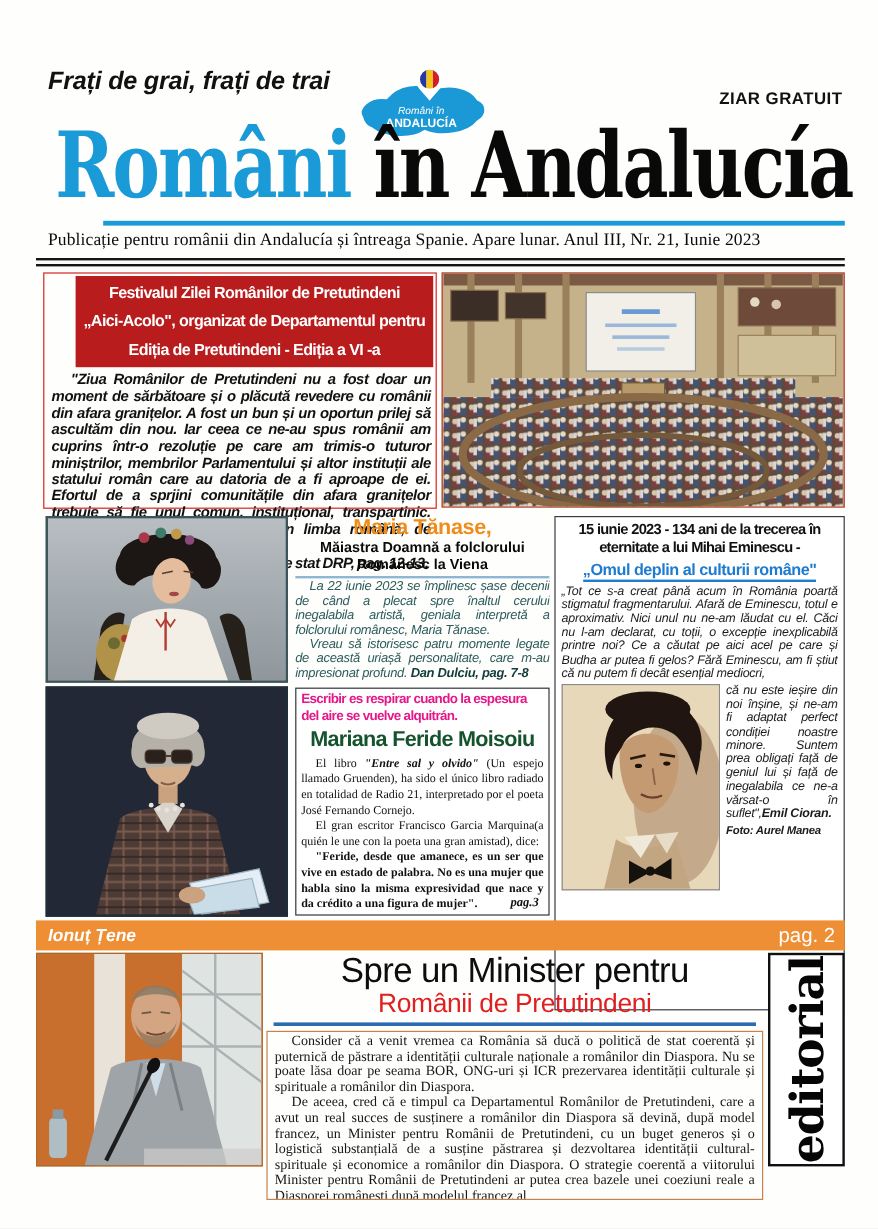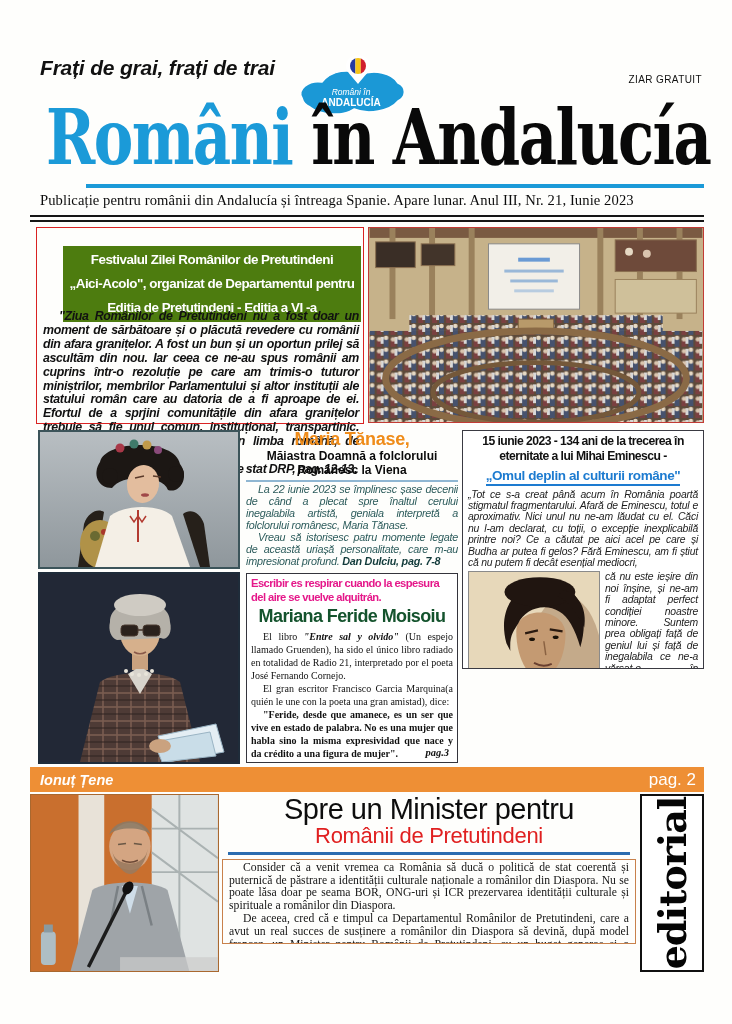--- a/index.html
+++ b/index.html
@@ -3,55 +3,55 @@
 <meta charset="utf-8">
 <style>
   html,body{margin:0;padding:0;background:#e9e9e9;}
   *{box-sizing:border-box;}
   .page{position:relative;width:732px;height:1024px;background:#fefefc;margin:0 auto;overflow:hidden;
         font-family:"Liberation Sans",sans-serif;color:#111;}
   .abs{position:absolute;}
 
   
   .tagline{left:40px;top:56px;font-size:21px;font-weight:bold;font-style:italic;letter-spacing:-0.2px;}
-  .ziar{right:30px;top:74px;font-size:10px;font-weight:normal;letter-spacing:0.4px;}
+  .ziar{right:30px;top:74px;font-size:14px;font-weight:bold;letter-spacing:0.4px;}
   .masthead{left:46px;top:100px;font-family:"DejaVu Serif",serif;font-weight:bold;font-size:76px;line-height:1;
             white-space:nowrap;transform:scaleX(0.78);transform-origin:left top;letter-spacing:-2px;}
   .mast-blue{color:#1b9ad8;}
   .mast-black{color:#090909;}
   .mast-rule{left:86px;top:184px;width:618px;height:4px;background:#1b9ad8;}
   .subtitle{left:40px;top:192px;font-family:"Liberation Serif",serif;font-size:14.6px;color:#0c0c0c;letter-spacing:0.1px;}
   .rule-a{left:30px;top:215px;width:674px;height:2px;background:#161616;}
   .rule-b{left:30px;top:220px;width:674px;height:1.5px;background:#161616;}
 
   
   .fest-box{left:36px;top:227px;width:328px;height:197px;border:1.5px solid #d92222;}
-  .fest-band{position:absolute;left:26px;right:2px;top:2px;height:76px;background:#4d7c0f;color:#fff;
-             text-align:center;font-weight:bold;font-size:13.4px;line-height:24px;padding-top:2px;margin-top:16px;}
+  .fest-band{position:absolute;left:26px;right:2px;top:2px;height:76px;background:#b91c1c;color:#fff;
+             text-align:center;font-weight:bold;font-size:13.4px;line-height:24px;padding-top:2px;}
   .fest-band div{white-space:nowrap;letter-spacing:-0.5px;}
   .fest-body{position:absolute;left:6px;right:4px;top:82px;font-size:12.4px;font-weight:bold;font-style:italic;
              line-height:13.9px;text-align:justify;letter-spacing:-0.35px;word-spacing:-0.8px;}
   .fest-body p{margin:0;text-indent:16px;}
   .fest-sign{margin-top:1px;text-align:right;padding-right:2px;text-indent:0 !important;}
 
   
   .parl-photo{left:368px;top:227px;width:336px;height:196px;border:1px solid #c23b35;background:#c6b28a;}
 
   
   .tanase-photo{left:38px;top:430px;width:202px;height:139px;border:2px solid #3c545a;background:#a8b0b5;}
   .tanase-art{left:246px;top:430px;width:212px;height:141px;overflow:hidden;}
   .tanase-title{font-size:18px;font-weight:bold;color:#ef8c1a;text-align:center;letter-spacing:-0.3px;line-height:1.05;}
   .tanase-sub{font-size:12px;font-weight:bold;text-align:center;line-height:1.18;color:#0a0a0a;}
   .tanase-rule{height:2px;background:#8fb6d2;margin:3px 0 2px;}
   .tanase-body{font-size:10.8px;font-style:italic;color:#2d5c5c;line-height:11.9px;text-align:justify;
                letter-spacing:-0.25px;}
   .tanase-body p{margin:0;text-indent:12px;}
   .tanase-sign{font-weight:bold;color:#123b3b;}
 
-  .emin-box{left:462px;top:430px;width:242px;height:239px;border:1.5px solid #3a3a42;padding:3px 5px;overflow:hidden;background:#fff;}
+  .emin-box{left:462px;top:430px;width:242px;height:412px;border:1.5px solid #3a3a42;padding:3px 5px;overflow:hidden;background:#fff;}
   .emin-t1{font-size:12.2px;font-weight:bold;text-align:center;letter-spacing:-0.55px;line-height:1.25;white-space:nowrap;}
   .emin-t2-wrap{text-align:center;margin:1px 0 3px;}
   .emin-t2{display:inline-block;font-size:13.5px;font-weight:bold;color:#1d7bd0;letter-spacing:-0.4px;
            border-bottom:2px solid #1d7bd0;padding-bottom:1px;white-space:nowrap;}
   .emin-body{font-size:10.4px;font-style:italic;color:#1c1c1c;line-height:11.4px;text-align:justify;letter-spacing:-0.2px;}
   .emin-body p{margin:0;}
   .emin-row{margin-top:3px;}
   .emin-portrait{float:left;width:132px;height:172px;border:1px solid #8a8a8a;margin-right:5px;background:#e7d8ba;}
   .emin-author{font-weight:bold;font-style:italic;}
   .emin-credit{font-size:9.5px;font-weight:bold;font-style:italic;margin-top:3px;}
@@ -72,21 +72,21 @@
               align-items:center;justify-content:space-between;color:#fff;}
   .obar-author{font-size:14.5px;font-weight:bold;font-style:italic;padding-left:10px;}
   .obar-pag{font-size:17px;font-weight:normal;padding-right:8px;}
 
   
   .podium-photo{left:30px;top:794px;width:189px;height:178px;border:1px solid #a9682f;background:#c96f2e;}
   .ed-main{left:222px;top:794px;width:414px;}
   .ed-t1{font-size:29px;font-weight:400;text-align:center;letter-spacing:-0.5px;line-height:1.05;color:#0d0d0d;}
   .ed-t2{font-size:22px;font-weight:normal;color:#e02020;text-align:center;letter-spacing:-0.3px;line-height:1.1;}
   .ed-rule{height:3px;background:#2a6cb0;margin:3px 6px 4px;}
-  .ed-box{border:1px solid #c8814b;padding:2px 6px;height:85px;overflow:hidden;}
+  .ed-box{border:1px solid #c8814b;padding:2px 6px;height:141px;overflow:hidden;}
   .ed-box p{margin:0;font-family:"Liberation Serif",serif;font-size:11.7px;line-height:12.9px;
             text-align:justify;text-indent:14px;color:#151515;}
   .ed-vert{left:640px;top:794px;width:64px;height:178px;border:2px solid #101010;background:#fff;}
   .ed-vert span{position:absolute;top:50%;left:50%;transform:translate(-50%,-50%) rotate(-90deg);
                 font-family:"DejaVu Serif",serif;font-weight:bold;font-size:38px;letter-spacing:-1px;
                 white-space:nowrap;color:#050505;}
   svg{display:block;}
 </style>
 </head>
 <body>

